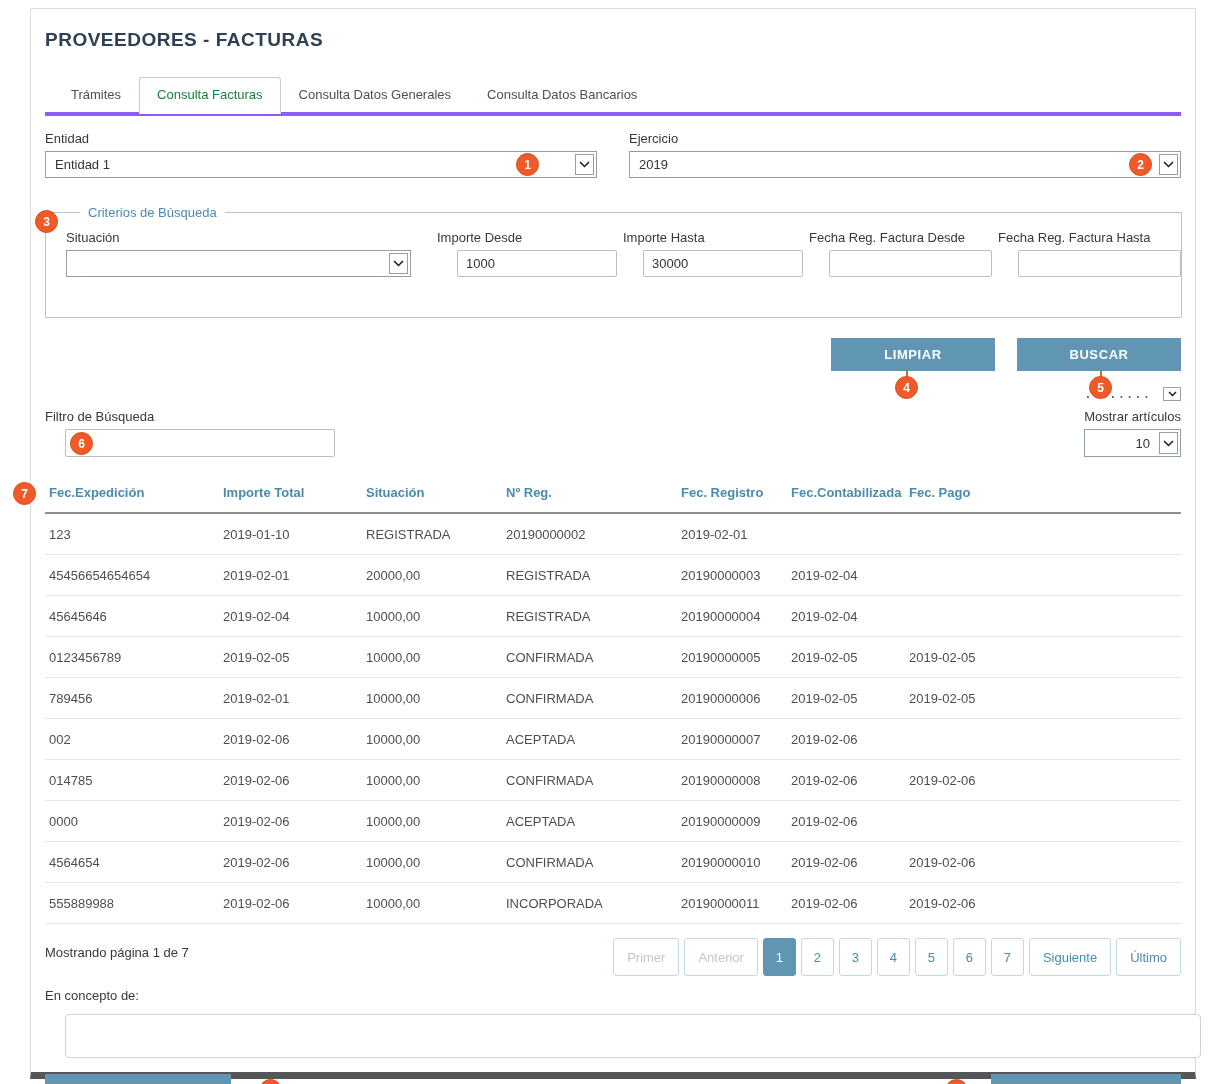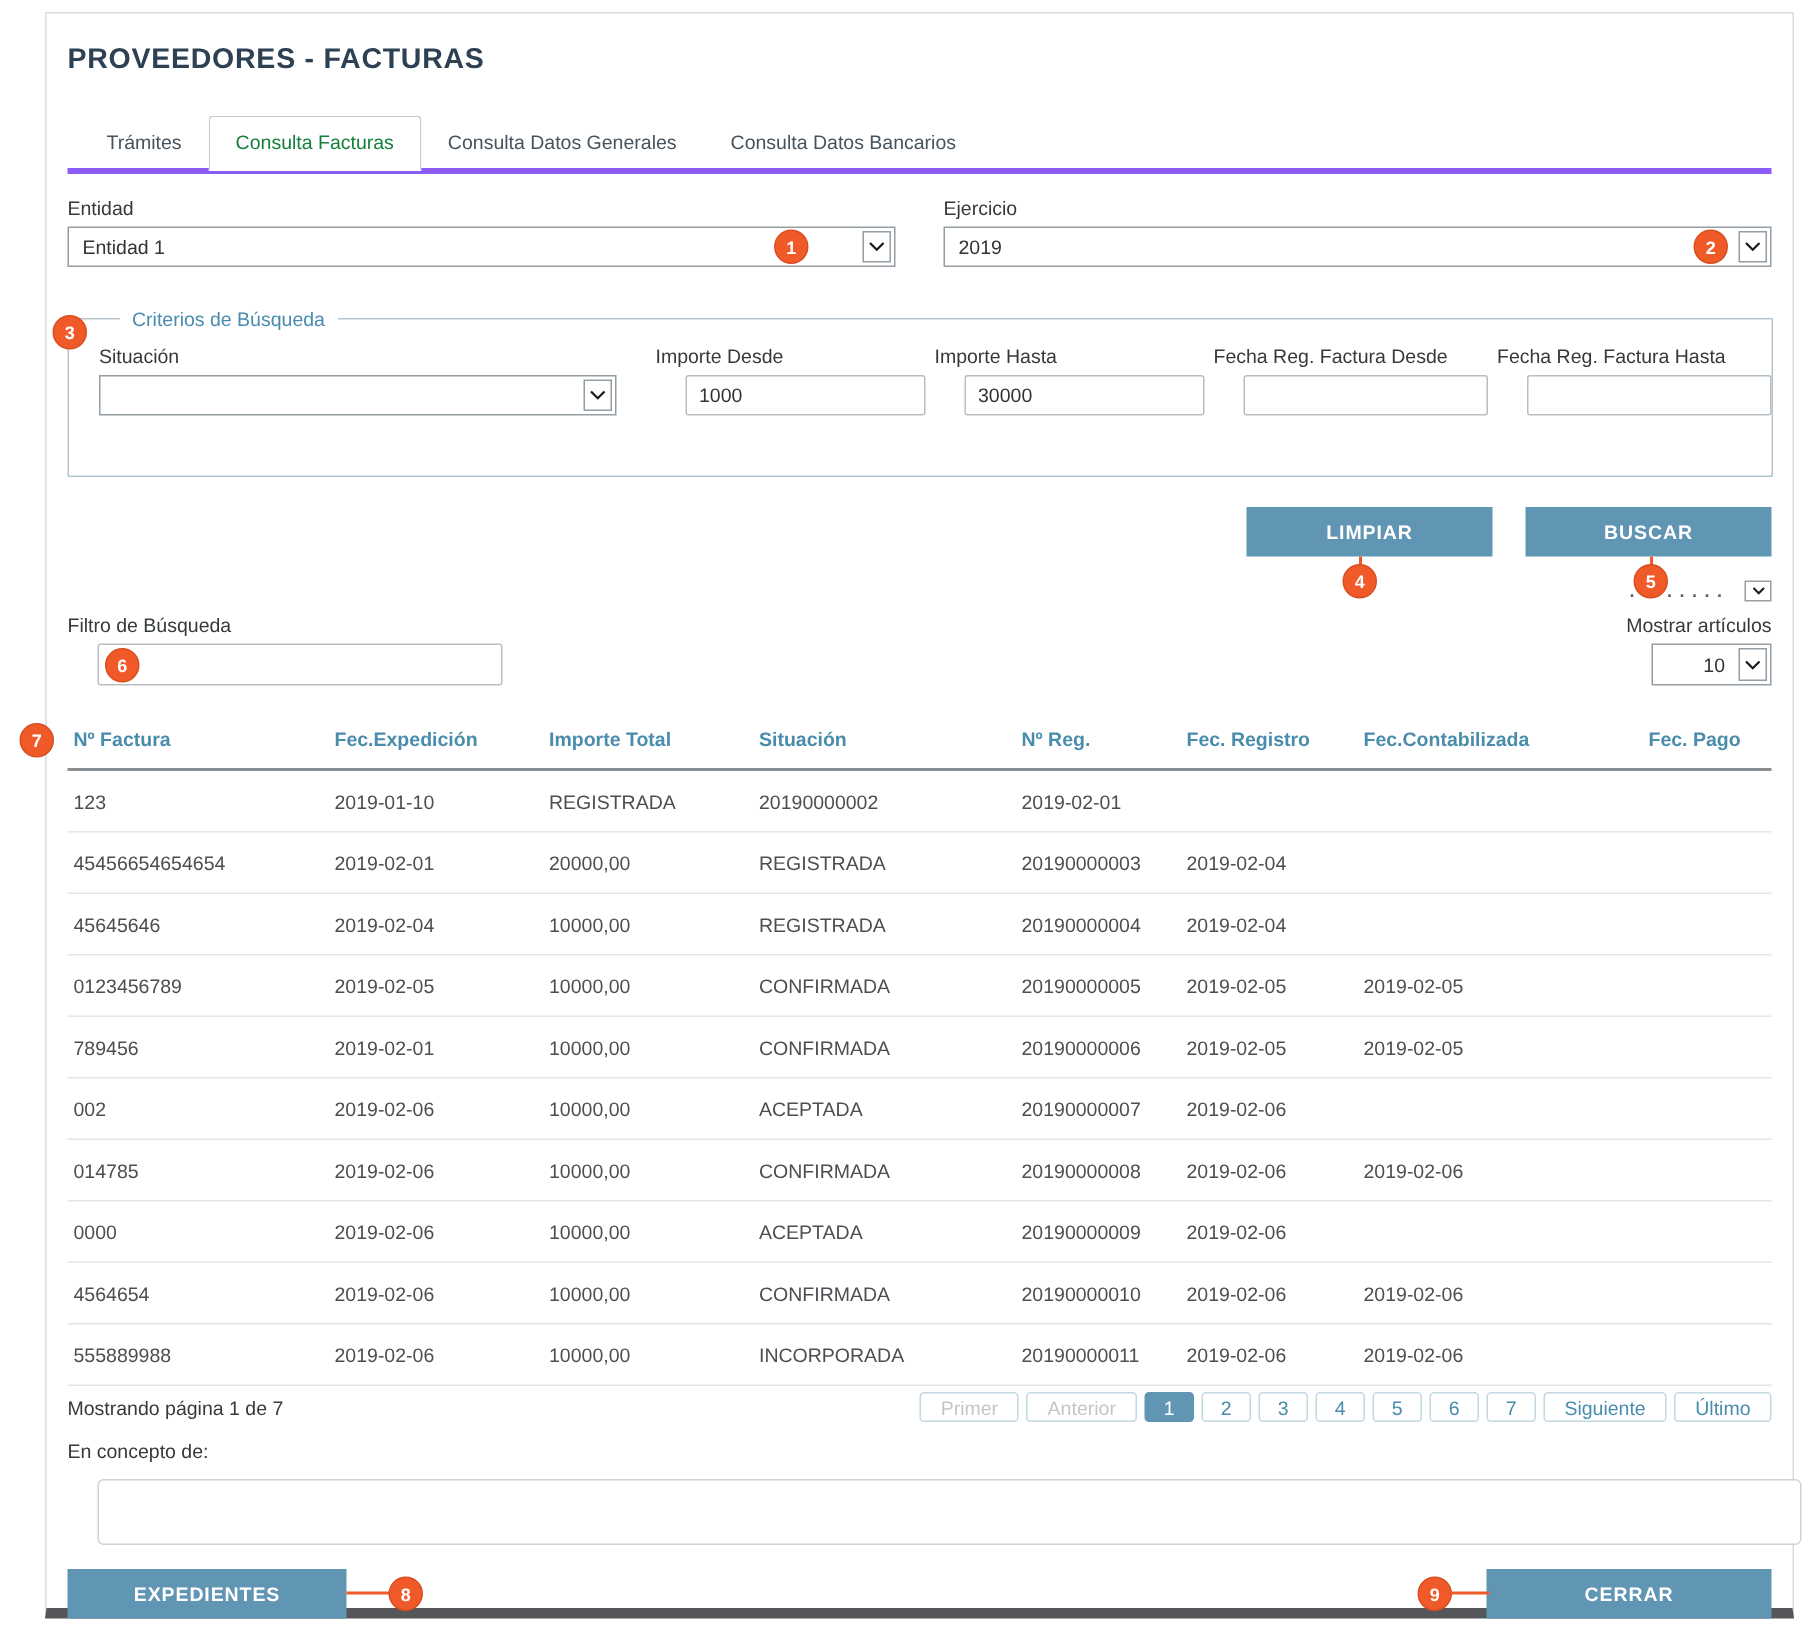--- a/index.html
+++ b/index.html
@@ -38,35 +38,35 @@
   .actions .btn { width: 164px; }
 
   .dots-row { display: flex; justify-content: flex-end; align-items: center; gap: 10px; margin-top: 16px; height: 14px; }
   .dots { font-size: 12px; font-weight: bold; color: #5c6166; letter-spacing: 5px; line-height: 6px; }
   .mini-select { width: 18px; height: 14px; border: 1px solid #98a0a6; background: #fff; display: flex; align-items: center; justify-content: center; cursor: pointer; }
 
   .list-controls { display: flex; justify-content: space-between; align-items: flex-end; margin-top: 8px; }
   .filtro-wrap { position: relative; }
   .filtro-wrap .tinput { width: 270px; height: 28px; }
   .mostrar-wrap { text-align: right; }
-  .mostrar-wrap .selectbox { width: 80px; height: 28px; margin-left: auto; }
+  .mostrar-wrap .selectbox { width: 97px; height: 28px; margin-left: auto; }
 
   
   .table { margin-top: 20px; position: relative; }
   .thead, .trow { display: grid; grid-template-columns: 174px 143px 140px 175px 110px 118px 190px minmax(0,1fr); }
   .thead { border-bottom: 2px solid #8a8f93; }
   .th { font-size: 13px; font-weight: bold; color: #4a8cac; padding: 8px 4px 12px 4px; white-space: nowrap; }
   .trow { border-bottom: 1px solid #e4e6e8; }
   .td { font-size: 13px; color: #4b4f52; padding: 0 4px; height: 40px; display: flex; align-items: center; white-space: nowrap; }
 
   
   .pagination { display: flex; justify-content: space-between; align-items: center; padding: 4px 0; }
   .pstatus { font-size: 13px; color: #36393c; }
   .pager { display: flex; gap: 5px; }
-  .pbtn { height: 20px; border: 1px solid #c2d8e2; border-radius: 3px; background: #fff; display: flex; align-items: center; justify-content: center; font-size: 13px; color: #4a8cac; padding: 0 13px; cursor: pointer; white-space: nowrap; }
+  .pbtn { height: 38px; border: 1px solid #c2d8e2; border-radius: 3px; background: #fff; display: flex; align-items: center; justify-content: center; font-size: 13px; color: #4a8cac; padding: 0 13px; cursor: pointer; white-space: nowrap; margin-top: 10px; }
   .pbtn.num { padding: 0; width: 33px; }
   .pbtn.disabled { color: #c3c6c9; cursor: default; }
   .pbtn.active { background: #6095b3; border-color: #6095b3; color: #fff; }
 
   .concepto { margin-top: 8px; }
   .concepto .tinput { height: 44px; border-radius: 4px; border-color: #d0d3d6; margin-top: 6px; }
 
   .footer { display: flex; justify-content: space-between; margin-top: 16px; position: relative; }
   .btn-expedientes { width: 186px; }
   .btn-cerrar { width: 190px; }
@@ -183,21 +183,20 @@
               <path d="M1 1l4.5 4.5L10 1" fill="none" stroke="#1a1a1a" stroke-width="1.5"></path>
             </svg>
         </span>
       </div>
     </div>
   </div>
 
   <div class="table">
     <span class="badge" style="left:-32px; top:5px;">7</span>
     <div class="thead" id="table-head">
-        <div class="th">Nº Factura</div>
         <div class="th">Fec.Expedición</div>
         <div class="th">Importe Total</div>
         <div class="th">Situación</div>
         <div class="th">Nº Reg.</div>
         <div class="th">Fec. Registro</div>
         <div class="th">Fec.Contabilizada</div>
         <div class="th">Fec. Pago</div>
       </div>
     <div id="table-body">
         <div class="trow">

